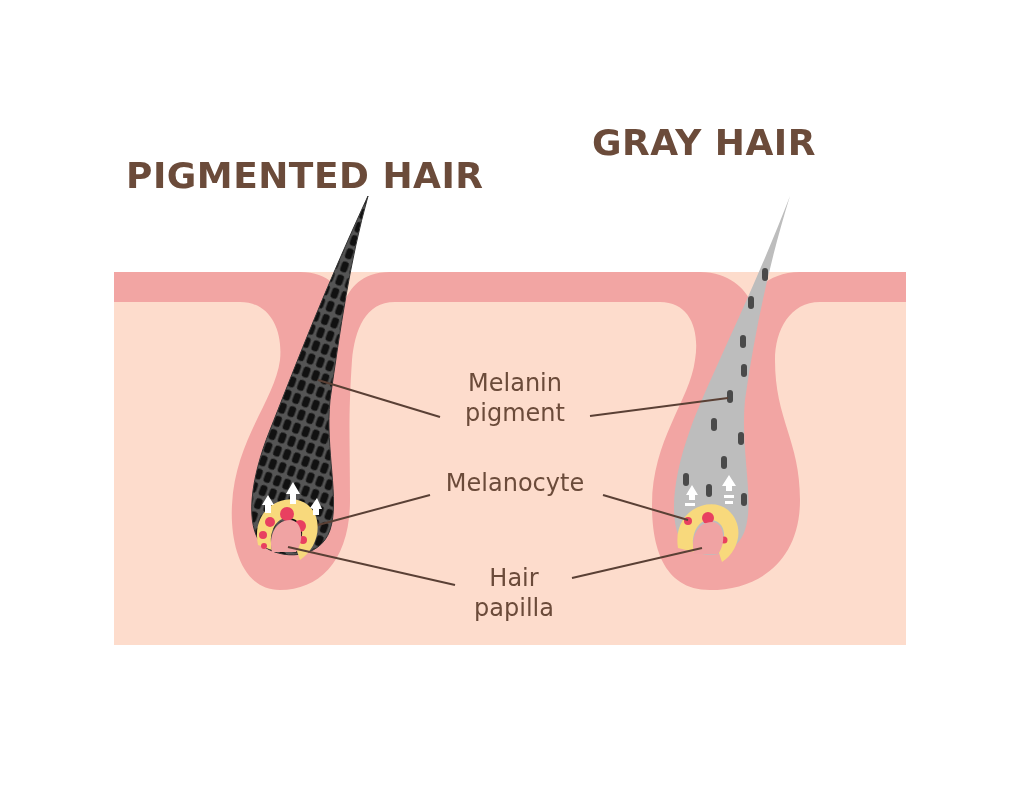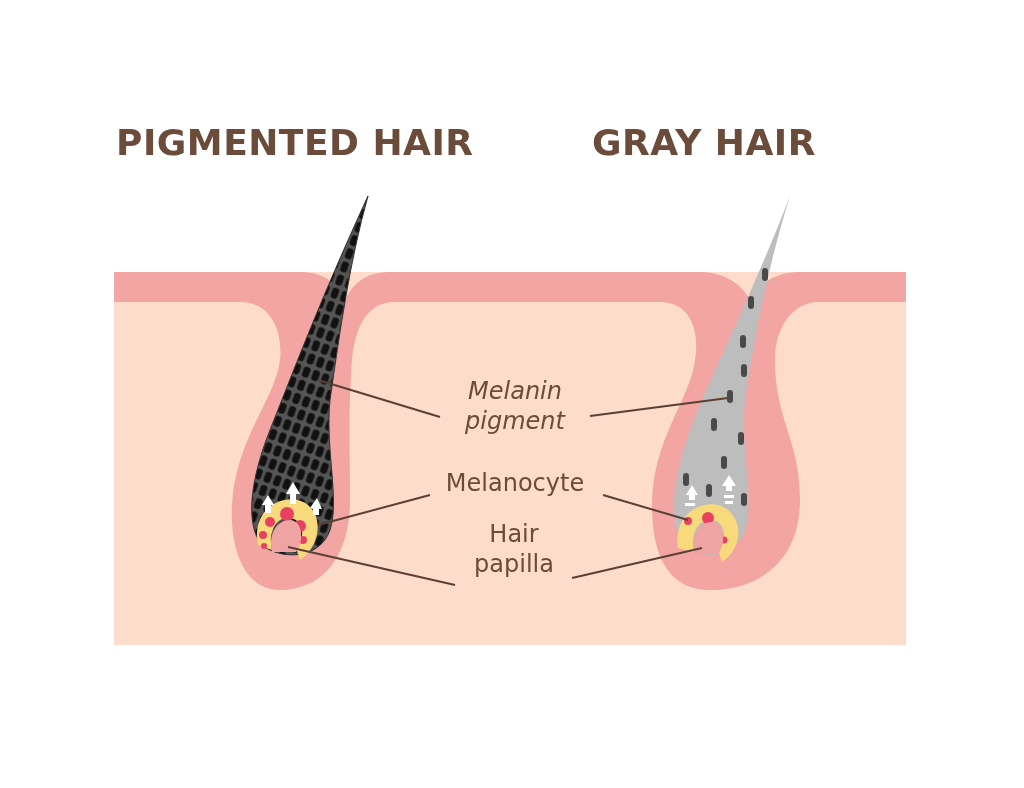--- a/index.html
+++ b/index.html
@@ -1,21 +1,21 @@
 <!DOCTYPE html>
 <html><head>
 <meta charset="utf-8">
 <style>
   html, body { margin: 0; padding: 0; background: #ffffff; }
   body { width: 1024px; height: 788px; position: relative; overflow: hidden; font-family: "DejaVu Sans", sans-serif; }
   .title {
     position: absolute; top: 122px; font-family: "DejaVu Sans", sans-serif;
     font-weight: bold; font-size: 36px; color: #6b4b3a; letter-spacing: 0.5px; white-space: nowrap;
   }
-  #title-left { left: 116px; }
+  #title-left { left: 126px; margin-top: 33px; }
   #title-right { left: 592px; }
   svg.diagram { position: absolute; left: 0; top: 0; }
   .label {
     position: absolute; font-family: "DejaVu Sans", sans-serif; font-size: 24px; color: #6b4b3a;
     text-align: center; line-height: 30px; white-space: nowrap; transform: translateX(-50%);
   }
 </style>
 </head>
 <body>
 
@@ -107,21 +107,21 @@
   <g stroke="#5a4035" stroke-width="2" fill="none">
     <line x1="318" y1="380" x2="440" y2="417"></line>
     <line x1="590" y1="416" x2="728" y2="398"></line>
     <line x1="318" y1="525" x2="430" y2="495"></line>
     <line x1="603" y1="495" x2="688" y2="520"></line>
     <line x1="288" y1="547" x2="455" y2="585"></line>
     <line x1="572" y1="578" x2="702" y2="548"></line>
   </g>
 </svg>
 
-<div class="label" style="left:515px; top:376px;font-style:italic;">
+<div class="label" style="left:515px; top:368px;">
   <div>Melanin</div>
   <div>pigment</div>
 </div>
 <div class="label" style="left:515px; top:468px;">Melanocyte</div>
-<div class="label" style="left:514px; top:519px;">
+<div class="label" style="left:514px; top:563px;">
   <div>Hair</div>
   <div>papilla</div>
 </div>
 
 </body></html>

